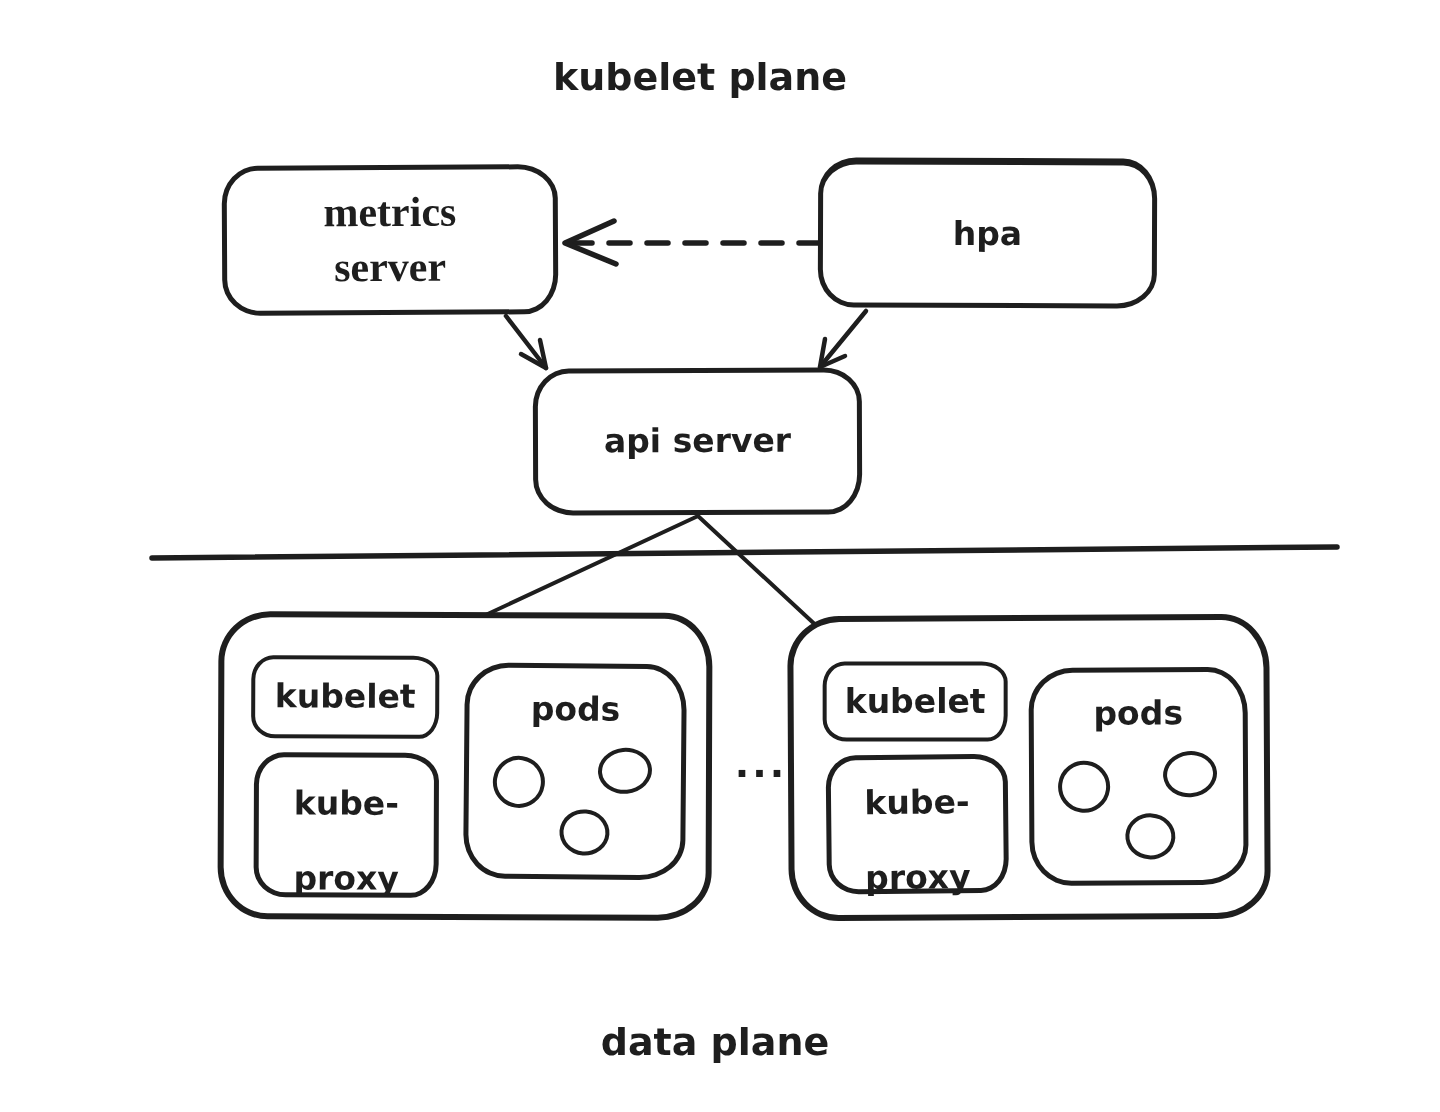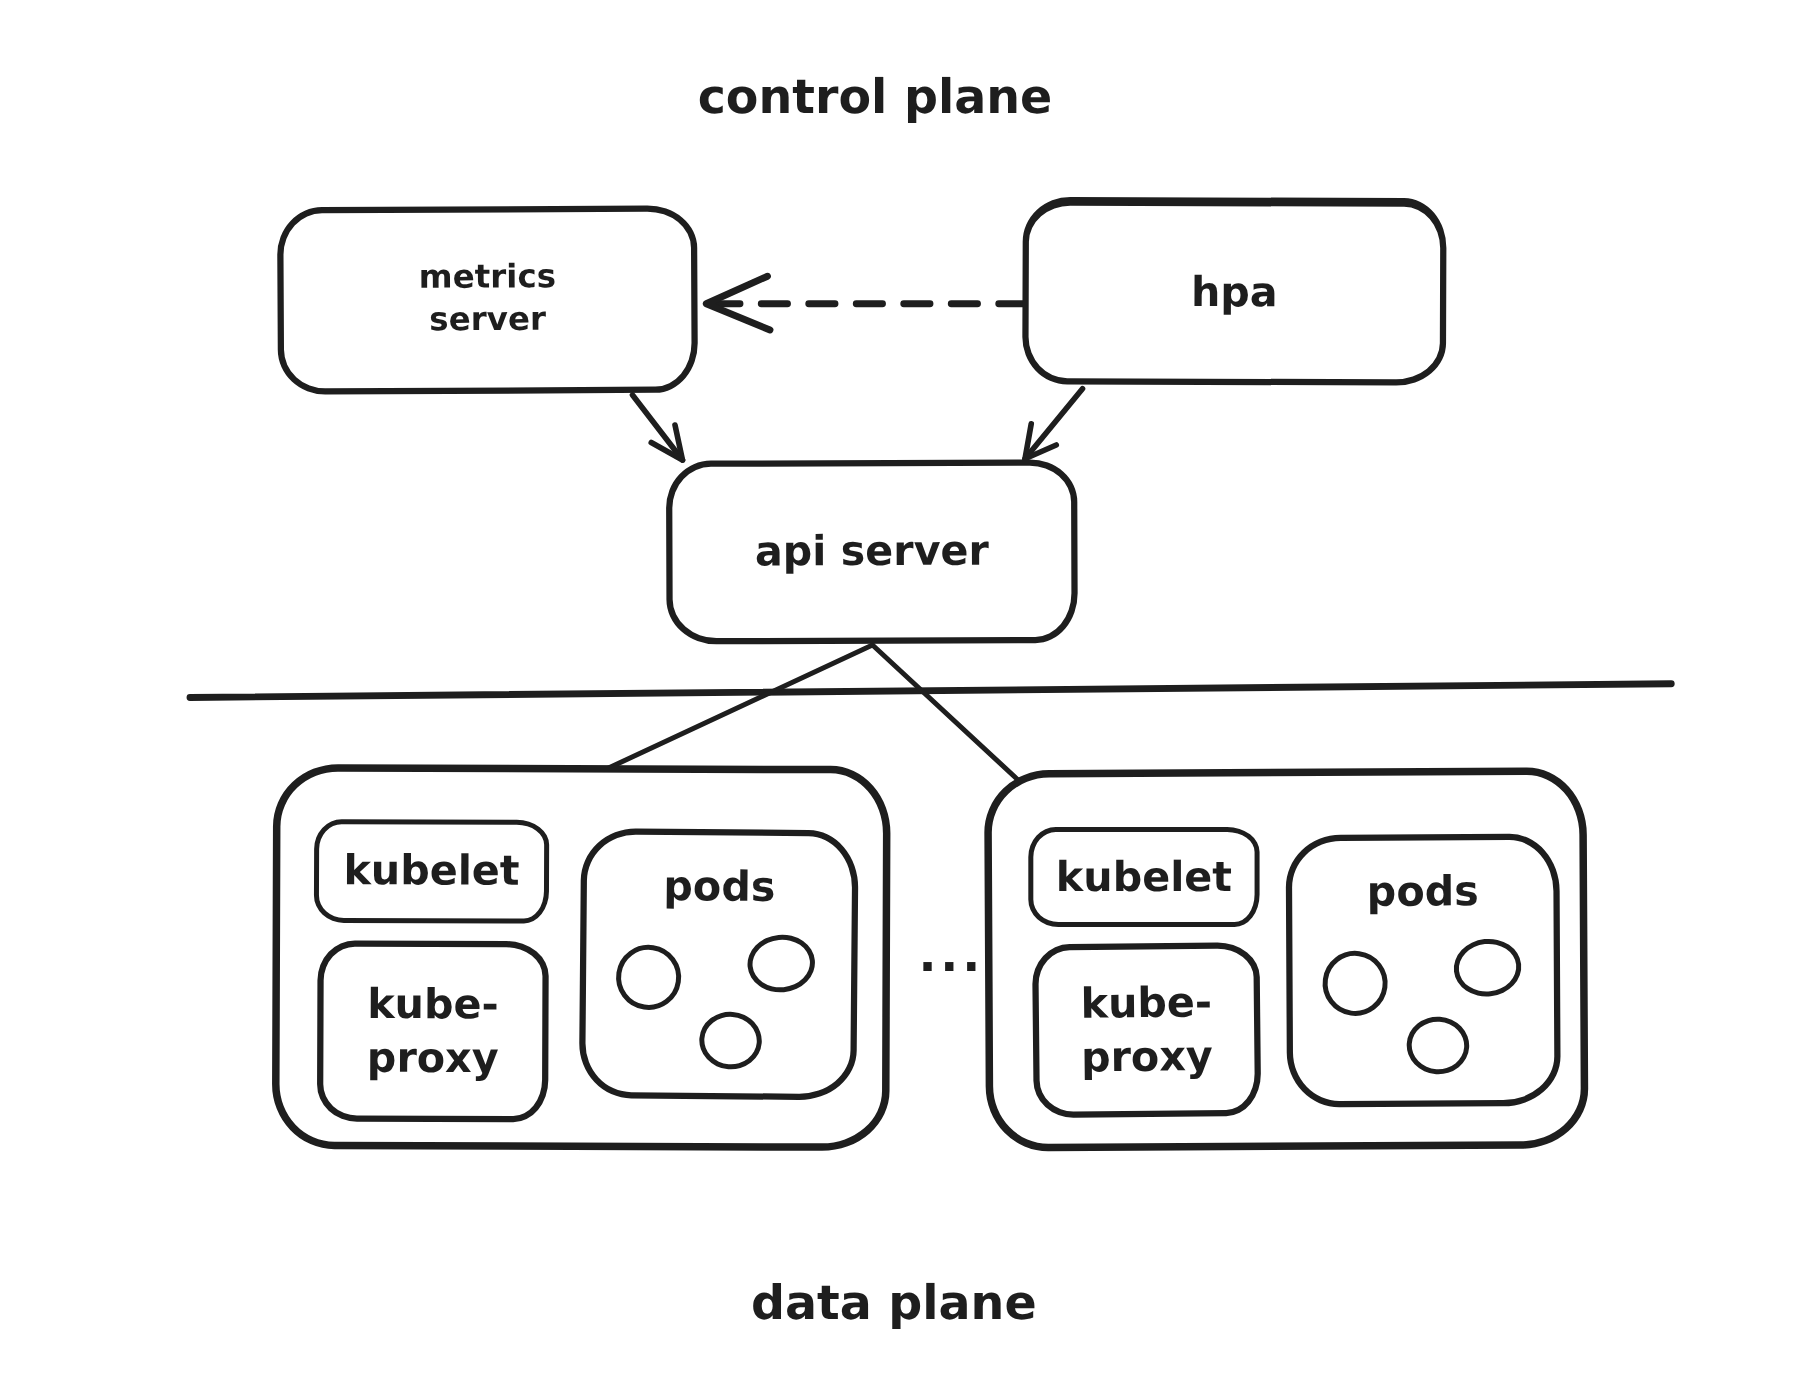--- a/index.html
+++ b/index.html
@@ -40,21 +40,21 @@
     font-size: 38px;
     text-align: center;
     color: #1e1e1e;
   }
   
   .metrics-box {
     left: 222px; top: 165px; width: 336px; height: 150px;
     border-radius: 36px 40px 34px 38px / 38px 34px 40px 36px;
     transform: rotate(-0.3deg);
   }
-  .metrics-box .lbl { font-size: 26px; width: 190px; }
+  .metrics-box .lbl { font-size: 42px; width: 190px; font-family: Liberation Serif, serif; }
   .hpa-box {
     left: 818px; top: 158px; width: 339px; height: 150px;
     border-radius: 38px 34px 40px 36px / 36px 40px 34px 38px;
     border-top-width: 7px;
     transform: rotate(0.2deg);
   }
   .hpa-box .lbl { font-size: 33px; }
   .api-box {
     left: 533px; top: 368px; width: 329px; height: 147px;
     border-radius: 36px 38px 34px 40px / 38px 34px 40px 36px;
@@ -74,21 +74,21 @@
     border-radius: 22px 26px 20px 24px / 24px 20px 26px 22px;
   }
   .kubelet-box .lbl { font-size: 33px; text-align: center; }
   .node1-box .kubelet-box { left: 27px; top: 38px; width: 188px; height: 83px; }
   .noden-box .kubelet-box { left: 29px; top: 40px; width: 185px; height: 80px; transform: rotate(0.3deg); }
   .kubeproxy-box {
     border-width: 5px;
     border-radius: 30px 34px 28px 32px / 32px 28px 34px 30px;
     flex-direction: column;
   }
-  .kubeproxy-box .lbl { font-size: 33px; }
+  .kubeproxy-box .lbl { font-size: 33px; margin-top: 32px; }
   .node1-box .kubeproxy-box { left: 30px; top: 135px; width: 185px; height: 145px; }
   .noden-box .kubeproxy-box { left: 32px; top: 133px; width: 182px; height: 139px; transform: rotate(-0.3deg); }
   .pods-box {
     border-width: 5px;
     border-radius: 44px 40px 46px 42px / 42px 46px 40px 44px;
     flex-direction: column;
     justify-content: flex-start;
     padding-top: 20px;
   }
   .pods-box .lbl { font-size: 33px; text-align: center; }
@@ -144,21 +144,21 @@
       <path d="M698 516 L404 653" stroke-width="4"></path>
       <path d="M432 653 L404 653 L422 632" stroke-width="4"></path>
     </g>
 
     <g>
       <path d="M698 516 L849 656" stroke-width="4"></path>
       <path d="M838 630 L849 656 L822 647" stroke-width="4"></path>
     </g>
   </svg>
 
-  <div class="title-text ctl-title">control plane</div>
+  <div class="title-text ctl-title">kubelet plane</div>
 
   <div class="box metrics-box">
     <div class="lbl">metrics server</div>
   </div>
 
   <div class="box hpa-box">
     <div class="lbl">hpa</div>
   </div>
 
   <div class="box api-box">

